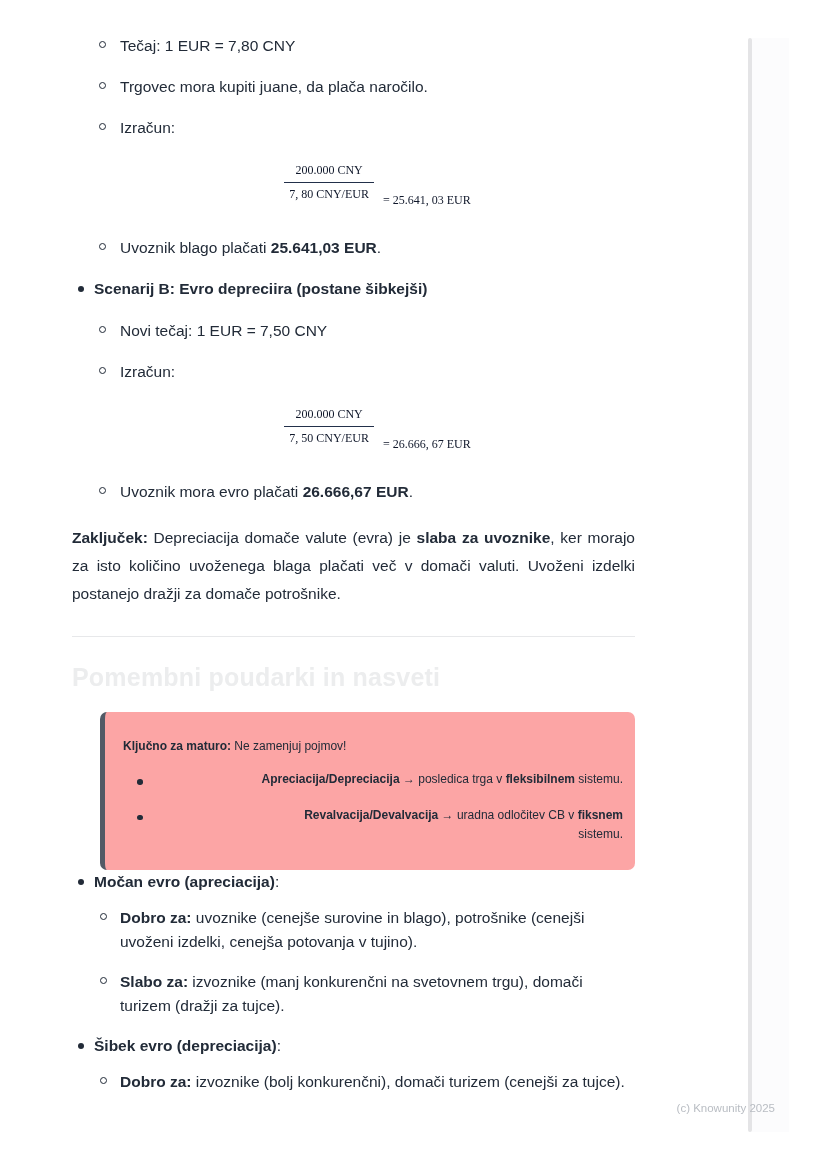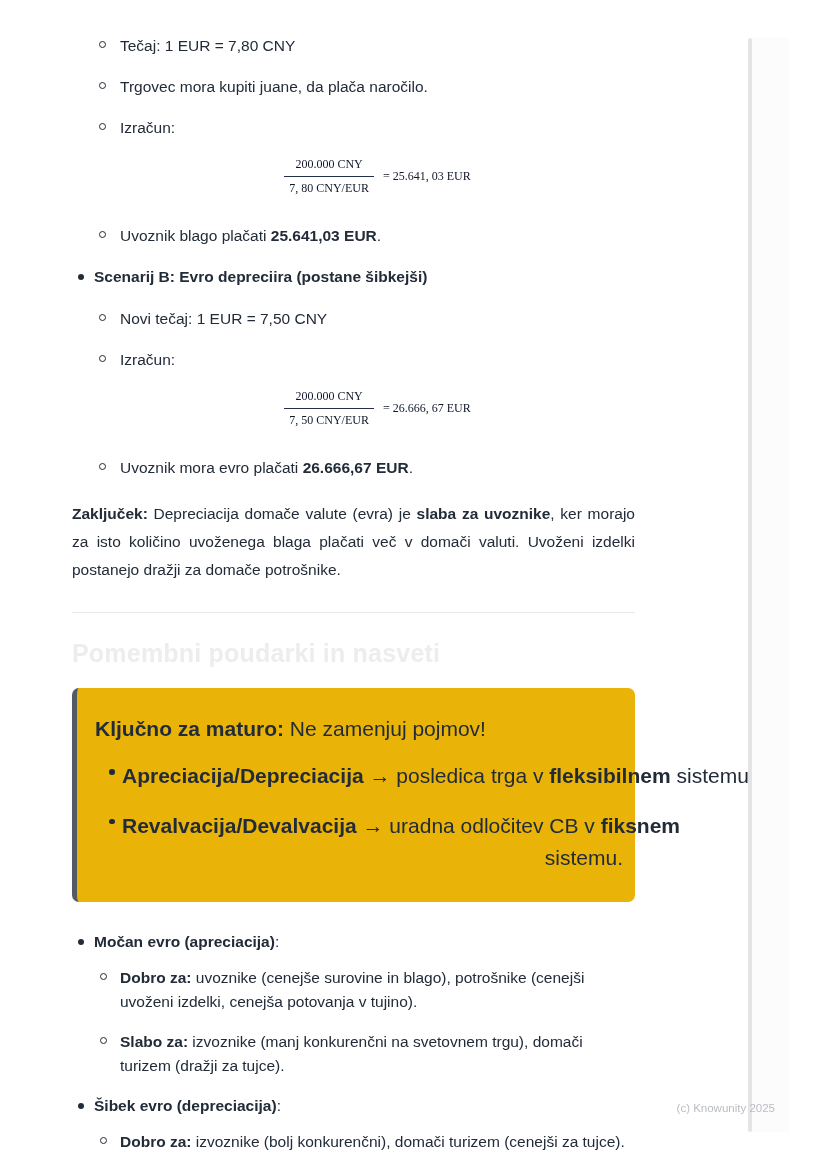--- a/index.html
+++ b/index.html
@@ -40,51 +40,52 @@
   
   .formula-row {
     margin:12px 0 28px 48px;
     display:flex; justify-content:center; align-items:center;
     font-family:"Liberation Serif", serif;
     font-size:12px; color:#0f172a;
   }
   .frac { display:inline-block; text-align:center; }
   .frac .num { display:block; padding:0 5px 4px; border-bottom:1.4px solid #22304a; }
   .frac .den { display:block; padding:4px 5px 0; }
-  .eq { margin-left:9px; }
+  .eq { margin-left:9px;margin-top:36px; }
 
   .para { text-align:justify; line-height:1.8; margin:20px 0 0; }
 
   .divider { border:none; border-top:1px solid #e7e8ea; margin:28px 0 0; }
 
   .faded-heading {
     margin:26px 0 0; font-size:25px; font-weight:700; color:#ecedee;
     letter-spacing:.2px;
   }
 
   
   .callout {
     margin-top:20px;
-    background:#eab308;
+    background:#fca5a5;
     border-left:5px solid #525a66;
     border-radius:7px;
     padding:25px 12px 10px 18px;
-    font-size:21px;
+    font-size:12px;
     line-height:1.55;
+    margin-left:28px;
   }
   .callout-title { margin-bottom:15px; }
   .callout ul { padding-left:27px; }
   .callout li { position:relative; margin-bottom:17px; white-space:nowrap;text-align:right; }
   .callout li::before {
     content:""; position:absolute; left:-13px; top:9px;
     width:5.5px; height:5.5px; background:#222b38; border-radius:50%;
   }
   .callout .tail { display:block; white-space:normal; }
 
-  .tips { margin-top:28px; }
+  .tips { }
   .tips > li { margin-bottom:14px; }
   .tips .t-title { line-height:1.5; }
 
   
   .scroll-track {
     position:absolute; left:752px; top:38px; width:37px; height:1094px;
     background:#fcfcfd; z-index:1;
   }
   .scroll-thumb {
     position:absolute; left:748px; top:38px; width:4px; height:1094px;

